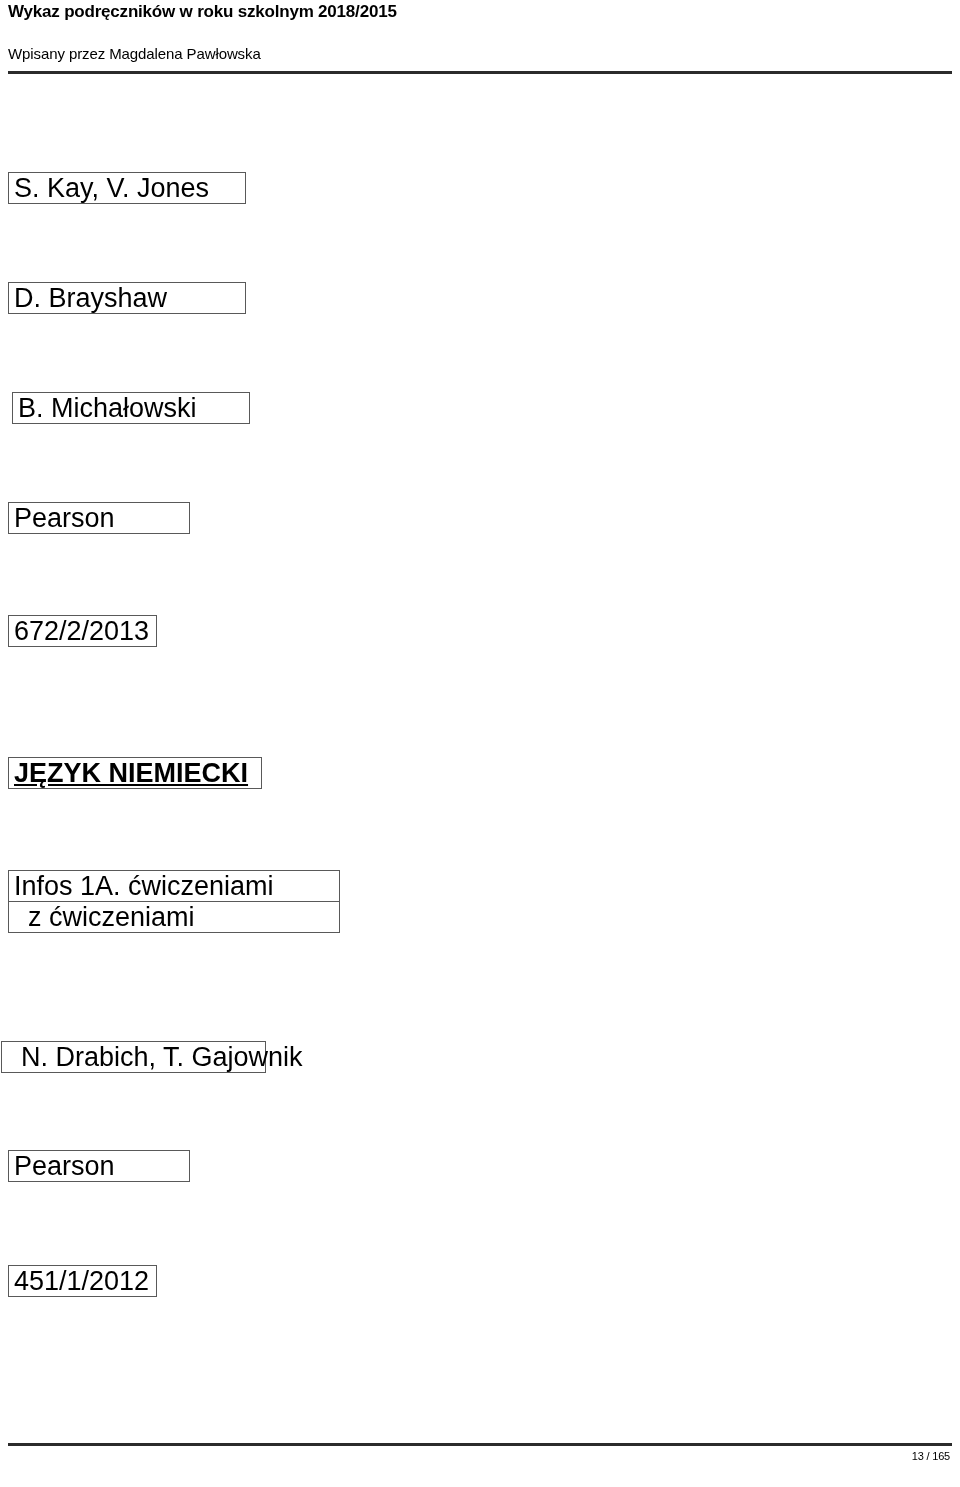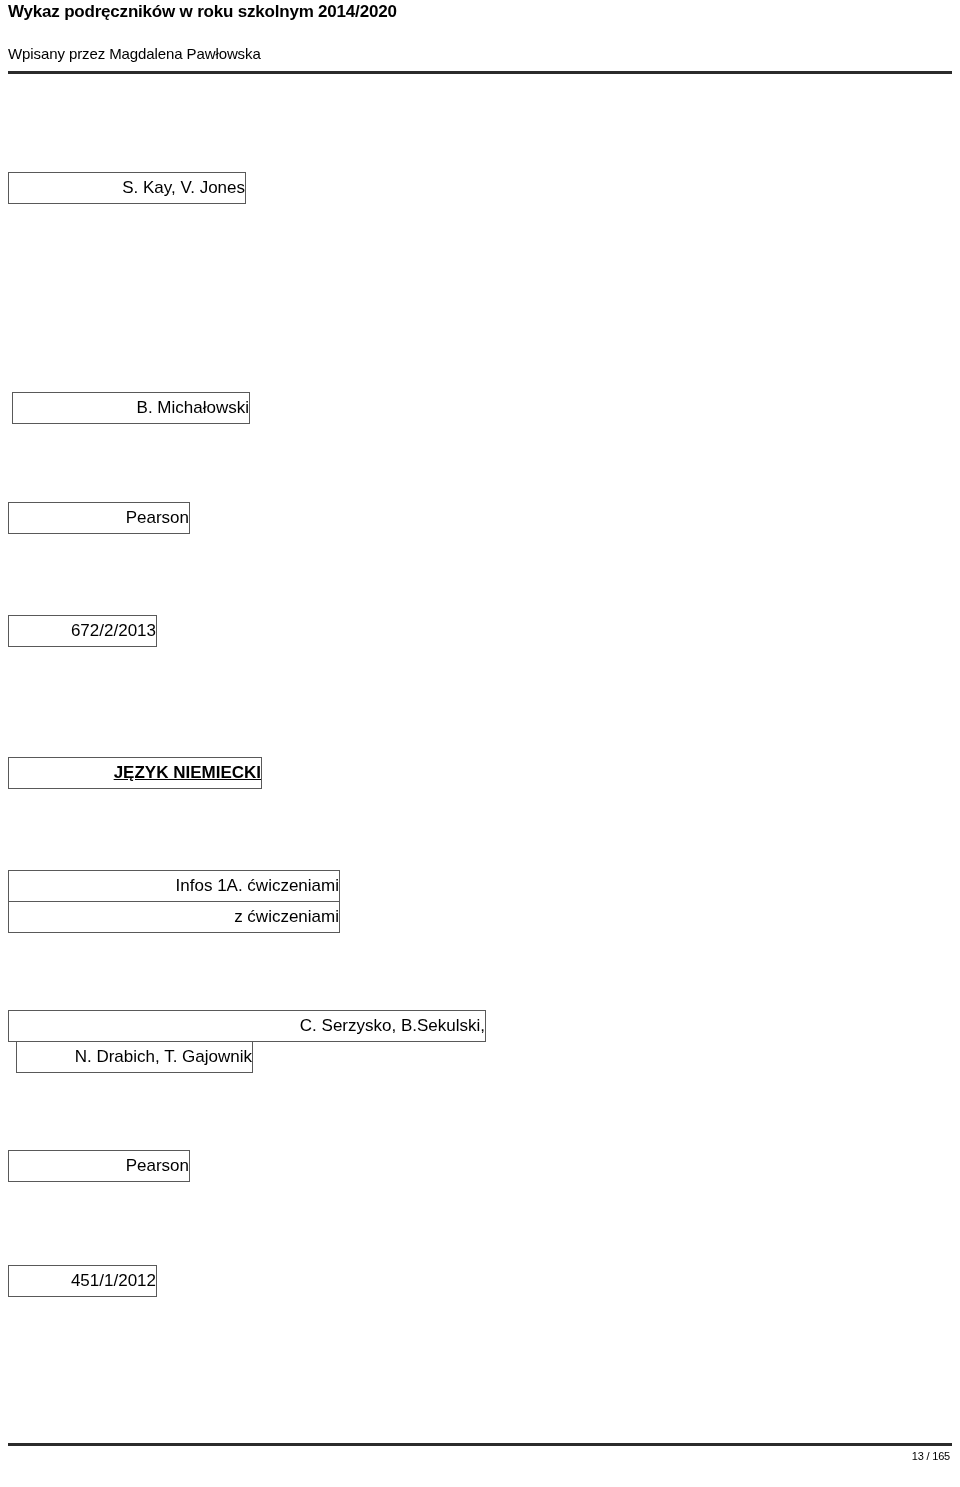--- a/index.html
+++ b/index.html
@@ -57,27 +57,26 @@
     left: 0;
     top: 0;
     width: 960px;
     height: 1487px;
   }
   .cell {
     position: absolute;
     box-sizing: border-box;
     border: 1px solid #595959;
     background: transparent;
-    font-size: 17px;
+    font-size: 27px;
     line-height: 30px;
     height: 32px;
     padding-left: 5px;
     white-space: nowrap;
     overflow: visible;
-    text-align: right;
   }
   .cell.bold {
     font-weight: bold;
   }
   .cell.indent {
     padding-left: 19px;
   }
 
   
   .footer-rule {
@@ -94,33 +93,33 @@
     top: 1450px;
     font-size: 11px;
     letter-spacing: -0.2px;
     white-space: nowrap;
   }
 </style>
 </head>
 <body>
 
 <div class="doc-header">
-  <div class="doc-title">Wykaz podręczników w roku szkolnym 2014/2020</div>
+  <div class="doc-title">Wykaz podręczników w roku szkolnym 2018/2015</div>
   <div class="doc-byline">Wpisany przez Magdalena Pawłowska</div>
   <div class="header-rule"></div>
 </div>
 
 <div class="content" id="content-area">
     <div class="cell" style="left: 8px; top: 172px; width: 238px;">S. Kay, V. Jones</div>
+    <div class="cell" style="left: 8px; top: 282px; width: 238px;">D. Brayshaw</div>
     <div class="cell" style="left: 12px; top: 392px; width: 238px;">B. Michałowski</div>
     <div class="cell" style="left: 8px; top: 502px; width: 182px;">Pearson</div>
     <div class="cell" style="left: 8px; top: 615px; width: 149px;">672/2/2013</div>
     <div class="cell bold" style="left: 8px; top: 757px; width: 254px; text-decoration: underline;">JĘZYK NIEMIECKI</div>
     <div class="cell" style="left: 8px; top: 870px; width: 332px;">Infos 1A. ćwiczeniami</div>
     <div class="cell indent" style="left: 8px; top: 901px; width: 332px;">z ćwiczeniami</div>
-    <div class="cell" style="left: 8px; top: 1010px; width: 478px;">C. Serzysko, B.Sekulski,</div>
-    <div class="cell indent" style="left: 16px; top: 1041px; width: 237px;">N. Drabich, T. Gajownik</div>
+    <div class="cell indent" style="left: 1px; top: 1041px; width: 265px;">N. Drabich, T. Gajownik</div>
     <div class="cell" style="left: 8px; top: 1150px; width: 182px;">Pearson</div>
     <div class="cell" style="left: 8px; top: 1265px; width: 149px;">451/1/2012</div>
   </div>
 
 <div class="footer-rule"></div>
 <div class="page-number">13 / 165</div>
 
 </body></html>

